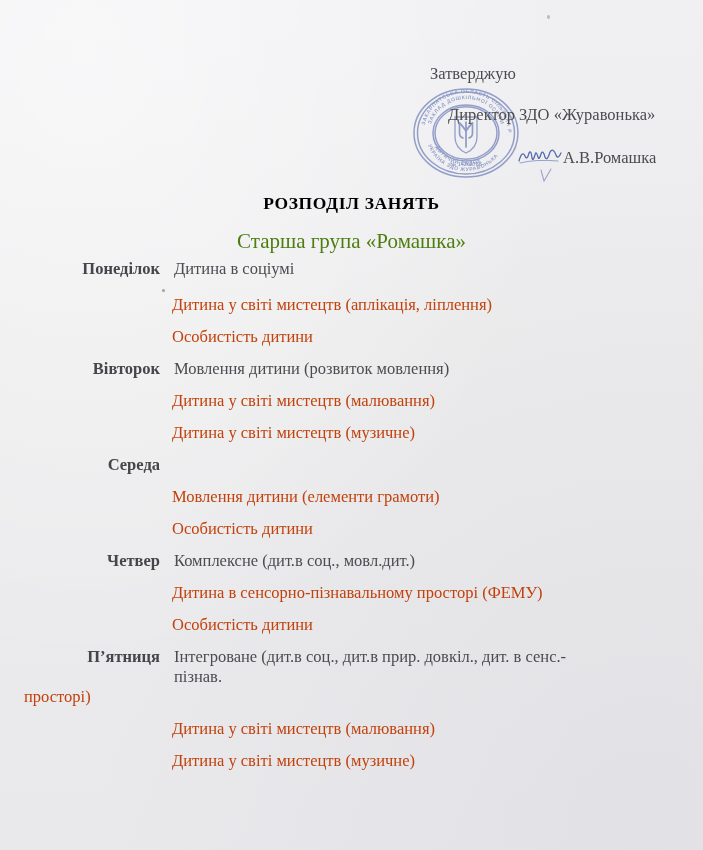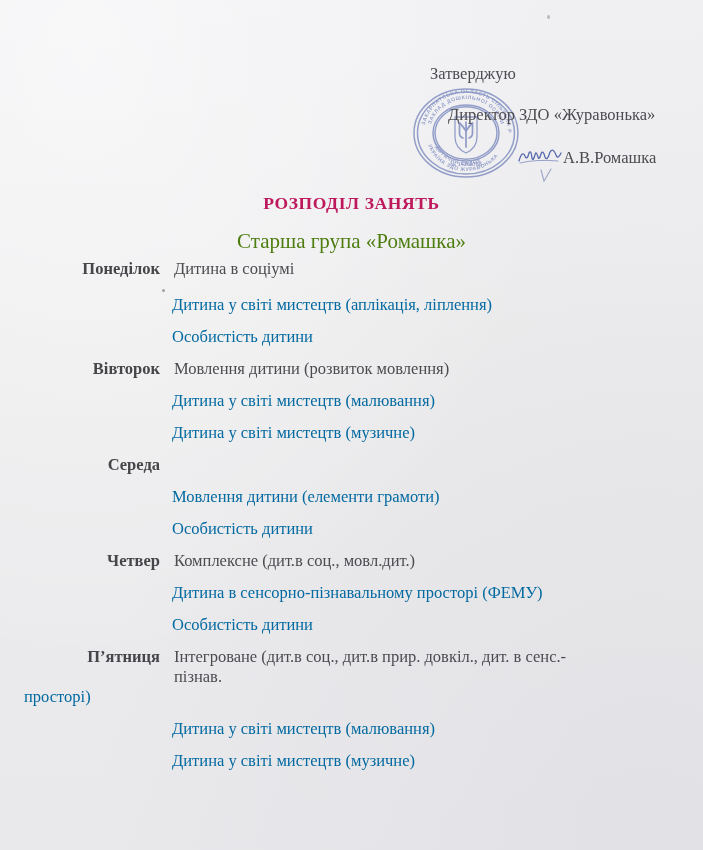--- a/index.html
+++ b/index.html
@@ -111,21 +111,21 @@
   
   .doc-title {
     position: absolute;
     left: 0;
     right: 0;
     top: 193px;
     text-align: center;
     font-weight: bold;
     font-size: 17.5px;
     letter-spacing: 0.6px;
-    color: #be185d;
+    color: #000000;
     z-index: 3;
   }
   .doc-subtitle {
     position: absolute;
     left: 0;
     right: 0;
     top: 229px;
     text-align: center;
     font-size: 21px;
     color: #4d7c0f;
@@ -160,21 +160,21 @@
   }
   .lesson-first {
     flex: 1 1 auto;
     font-size: 16.5px;
     color: #4b4b50;
     padding-left: 12px;
     padding-right: 32px;
   }
   .lesson-extra {
     font-size: 16.5px;
-    color: #0369a1;
+    color: #c2410c;
     margin-left: 160px;
     padding-left: 12px;
     min-height: 32px;
     padding-right: 24px;
   }
   .lesson-wrap2 {
     display: block;
     margin-left: 12px;
   }
 

